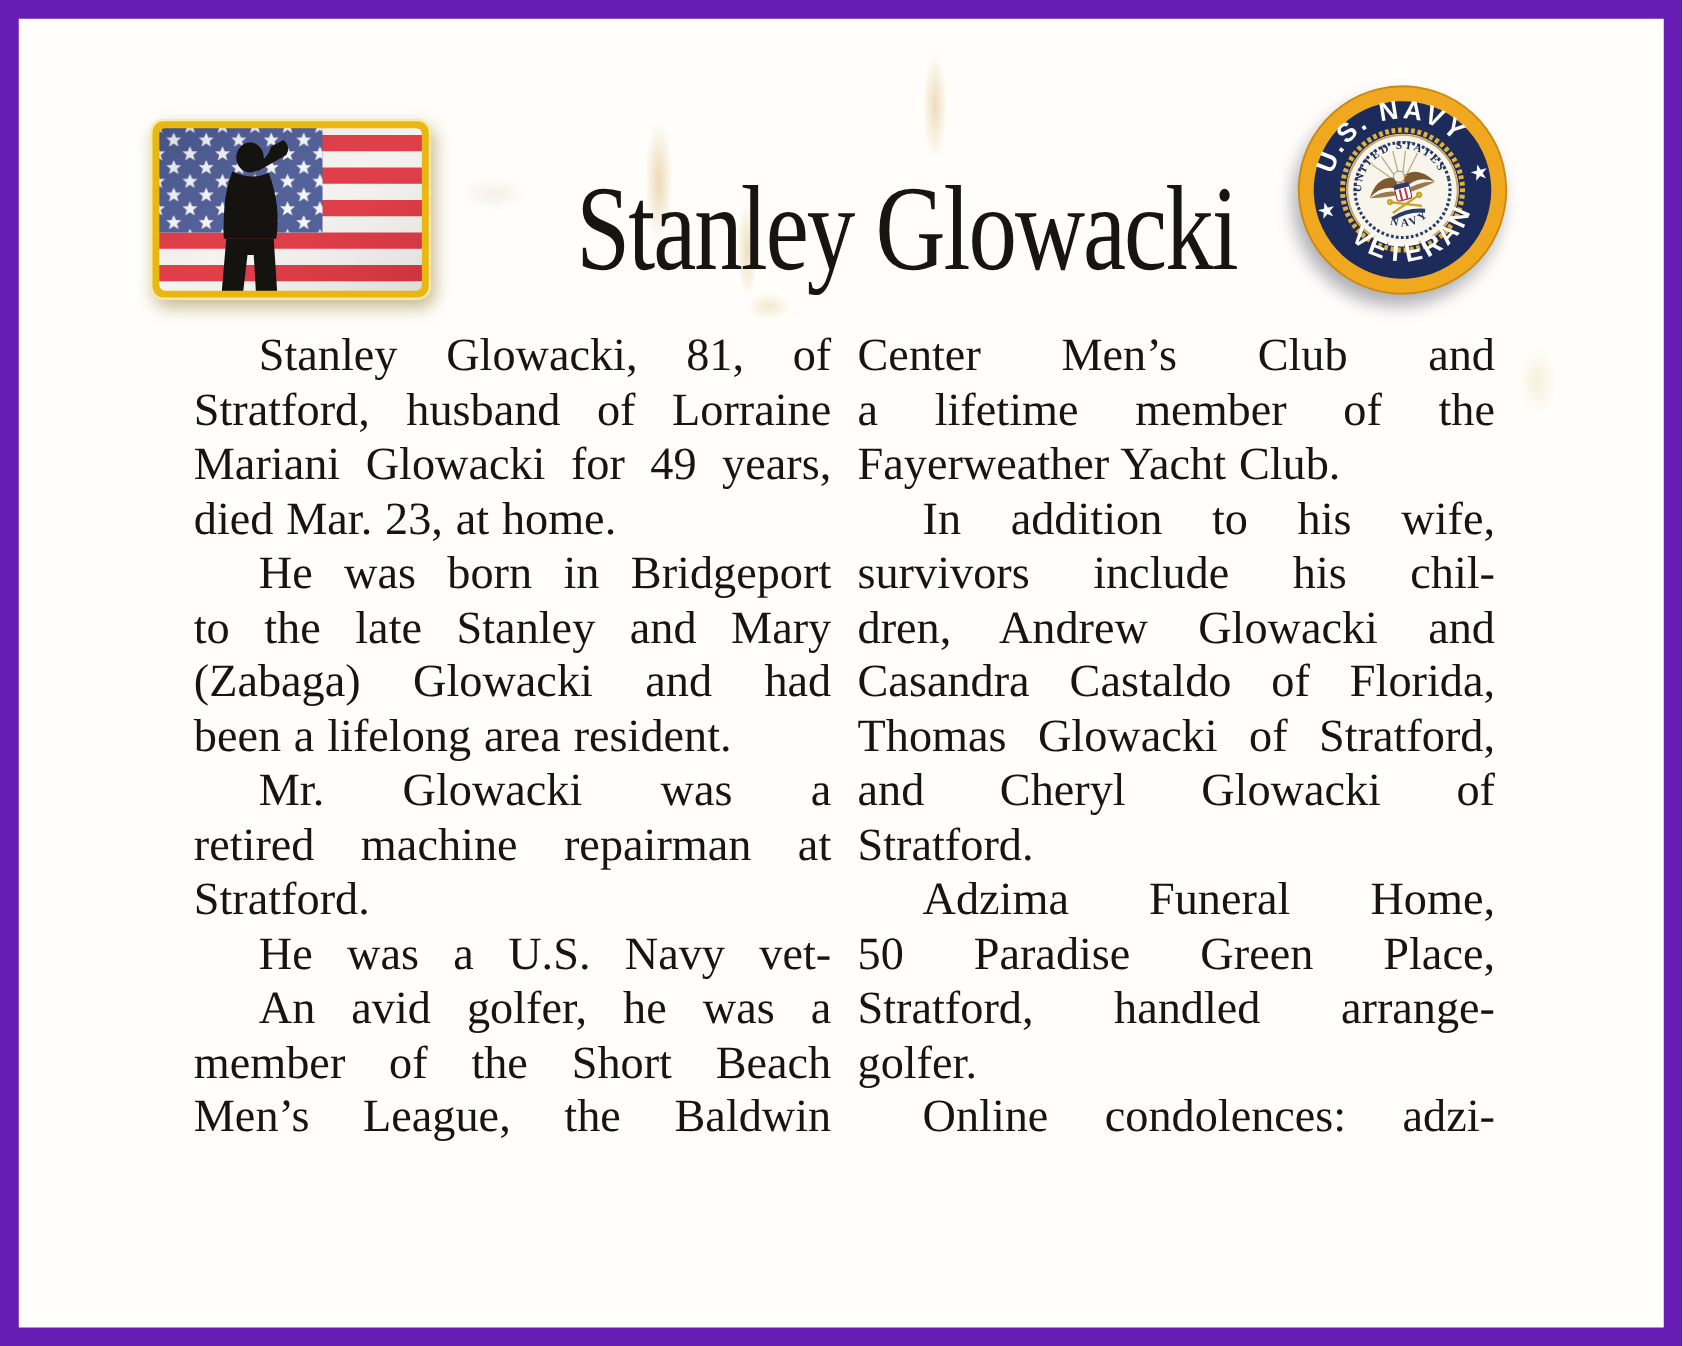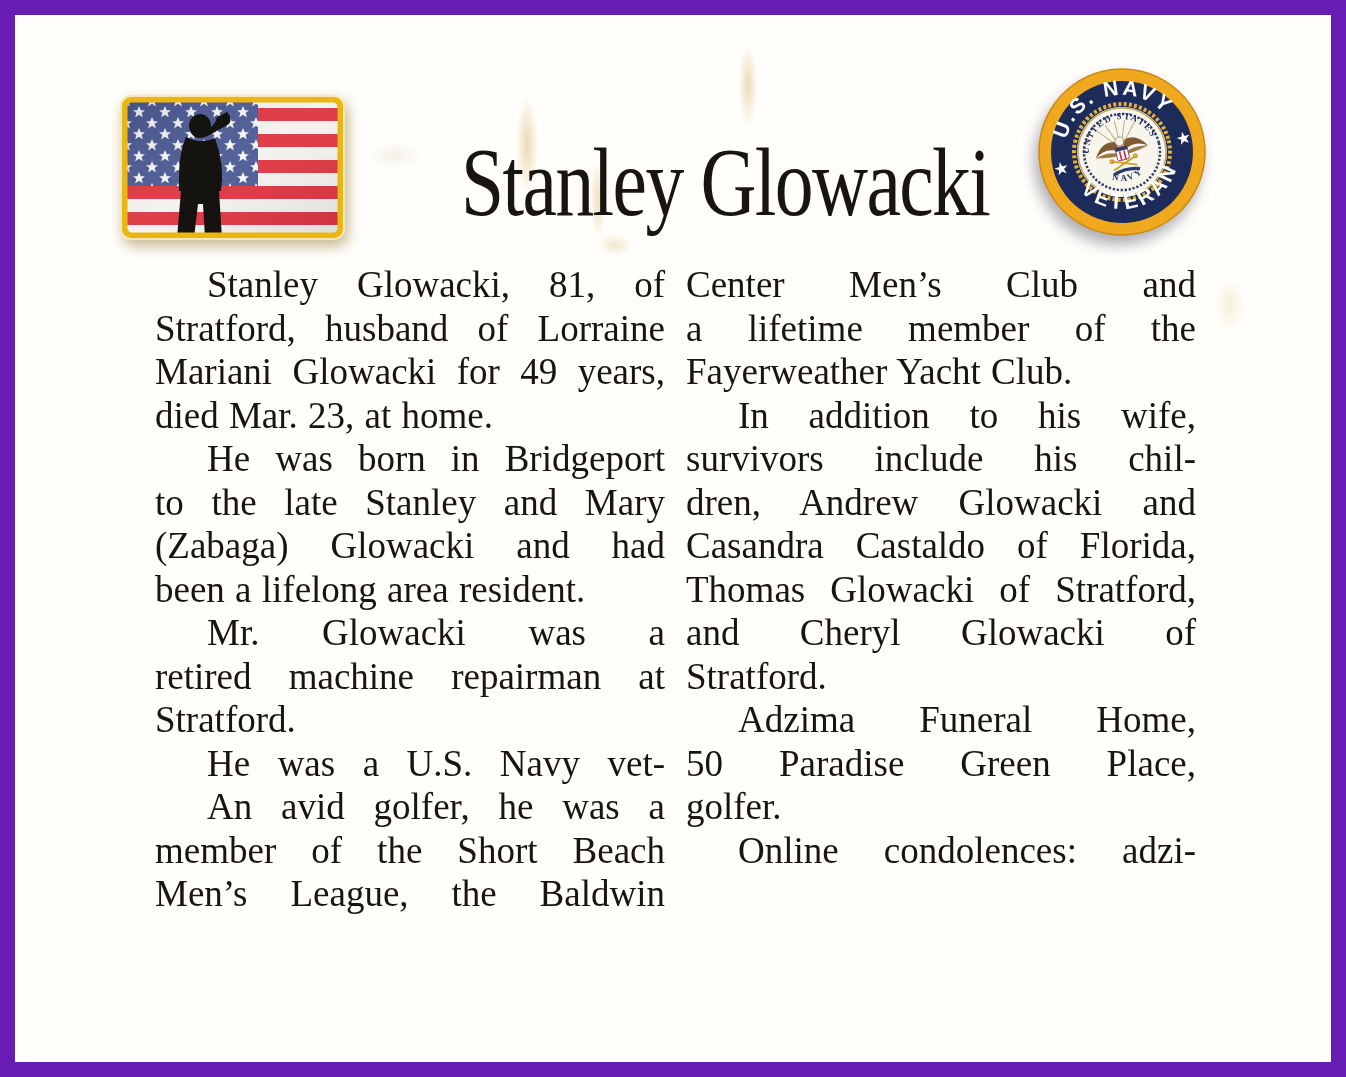--- a/index.html
+++ b/index.html
@@ -225,18 +225,19 @@
         <div class="line end">Fayerweather Yacht Club.</div>
         <div class="line indent">In addition to his wife,</div>
         <div class="line">survivors include his chil-</div>
         <div class="line">dren, Andrew Glowacki and</div>
         <div class="line">Casandra Castaldo of Florida,</div>
         <div class="line">Thomas Glowacki of Stratford,</div>
         <div class="line">and Cheryl Glowacki of</div>
         <div class="line end">Stratford.</div>
         <div class="line indent">Adzima Funeral Home,</div>
         <div class="line">50 Paradise Green Place,</div>
+        <div class="line">Stratford, handled arrange-</div>
         <div class="line end">golfer.</div>
         <div class="line indent">Online condolences: adzi-</div>
       </div>
   </div>
 
 </div>
 
 </body></html>

